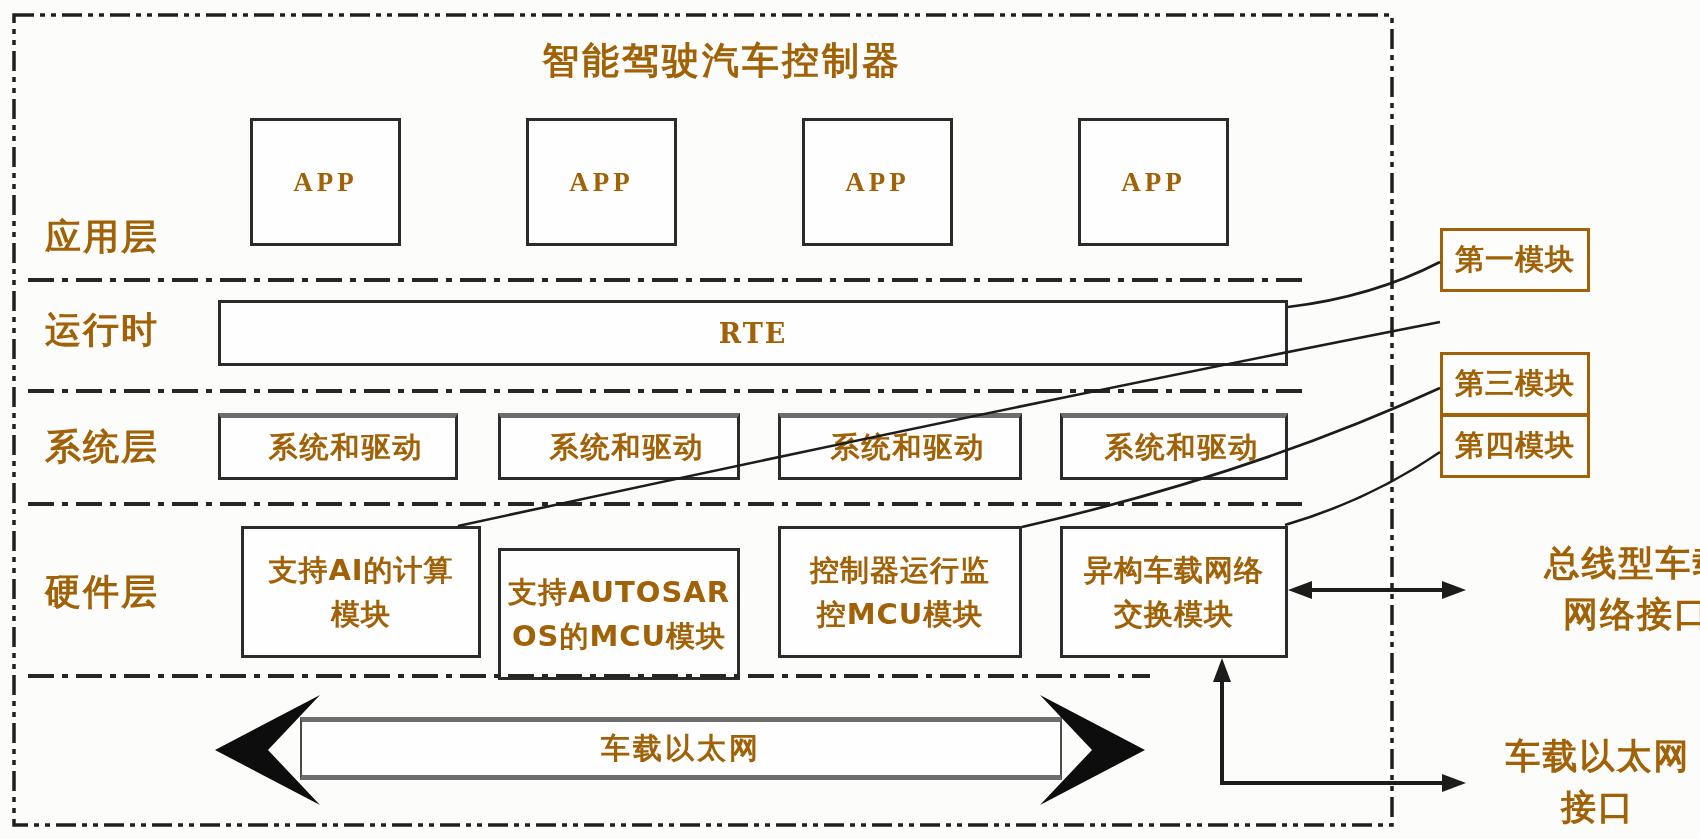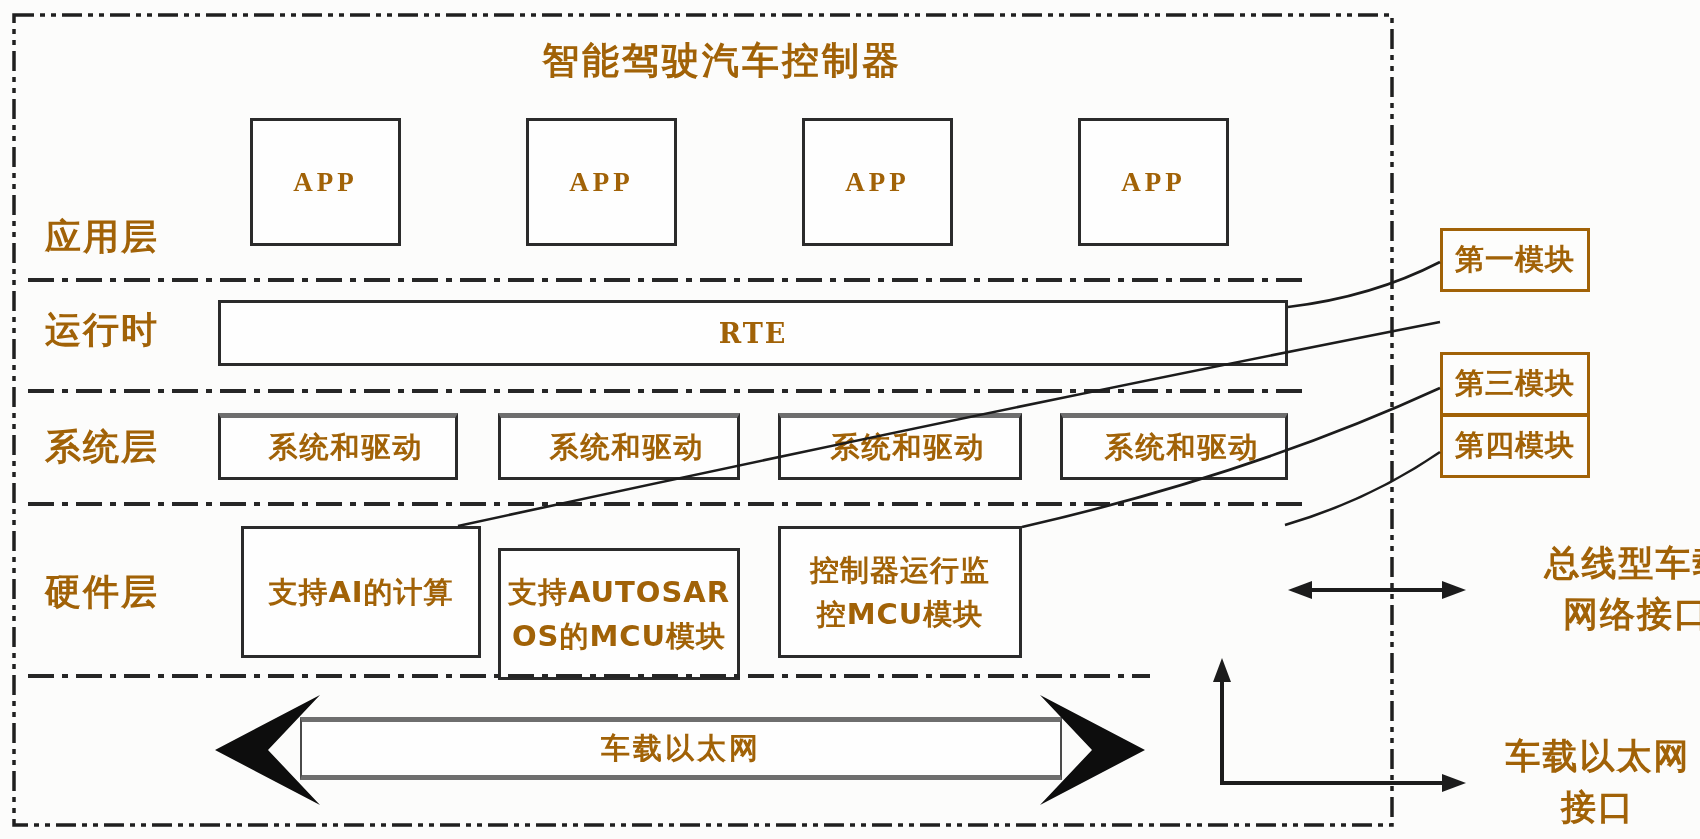--- a/index.html
+++ b/index.html
@@ -92,32 +92,39 @@
   <div class="box rte-box">RTE</div>
 
   <div class="box sys-box graytop label-cjk" style="left:218px;  width:240px;">系统和驱动</div>
   <div class="box sys-box graytop label-cjk" style="left:498px;  width:242px;">系统和驱动</div>
   <div class="box sys-box graytop label-cjk" style="left:778px;  width:244px;">系统和驱动</div>
   <div class="box sys-box graytop label-cjk" style="left:1060px; width:228px;">系统和驱动</div>
 
   <div class="box hw-box" style="left:218px; width:240px;margin-left:23px;">
     <div>
         <div>支持AI的计算</div>
+         <div>模块</div>
       </div>
   </div>
   <div class="box hw-box" style="left:498px; width:242px;margin-top:22px;">
     <div>
         <div>支持AUTOSAR</div>
          <div>OS的MCU模块</div>
       </div>
   </div>
   <div class="box hw-box" style="left:778px; width:244px;">
     <div>
         <div>控制器运行监</div>
          <div>控MCU模块</div>
+      </div>
+  </div>
+  <div class="box hw-box" style="left:1060px; width:228px;">
+    <div>
+        <div>异构车载网络</div>
+         <div>交换模块</div>
       </div>
   </div>
 
   <div class="eth-bar">车载以太网</div>
 
   <div class="module-box" style="top:228px;">第一模块</div>
   <div class="module-box" style="top:352px;">第三模块</div>
   <div class="module-box" style="top:414px;">第四模块</div>
 
   <div class="iface" style="left:1601px; top:538px;margin-left:36px;">

